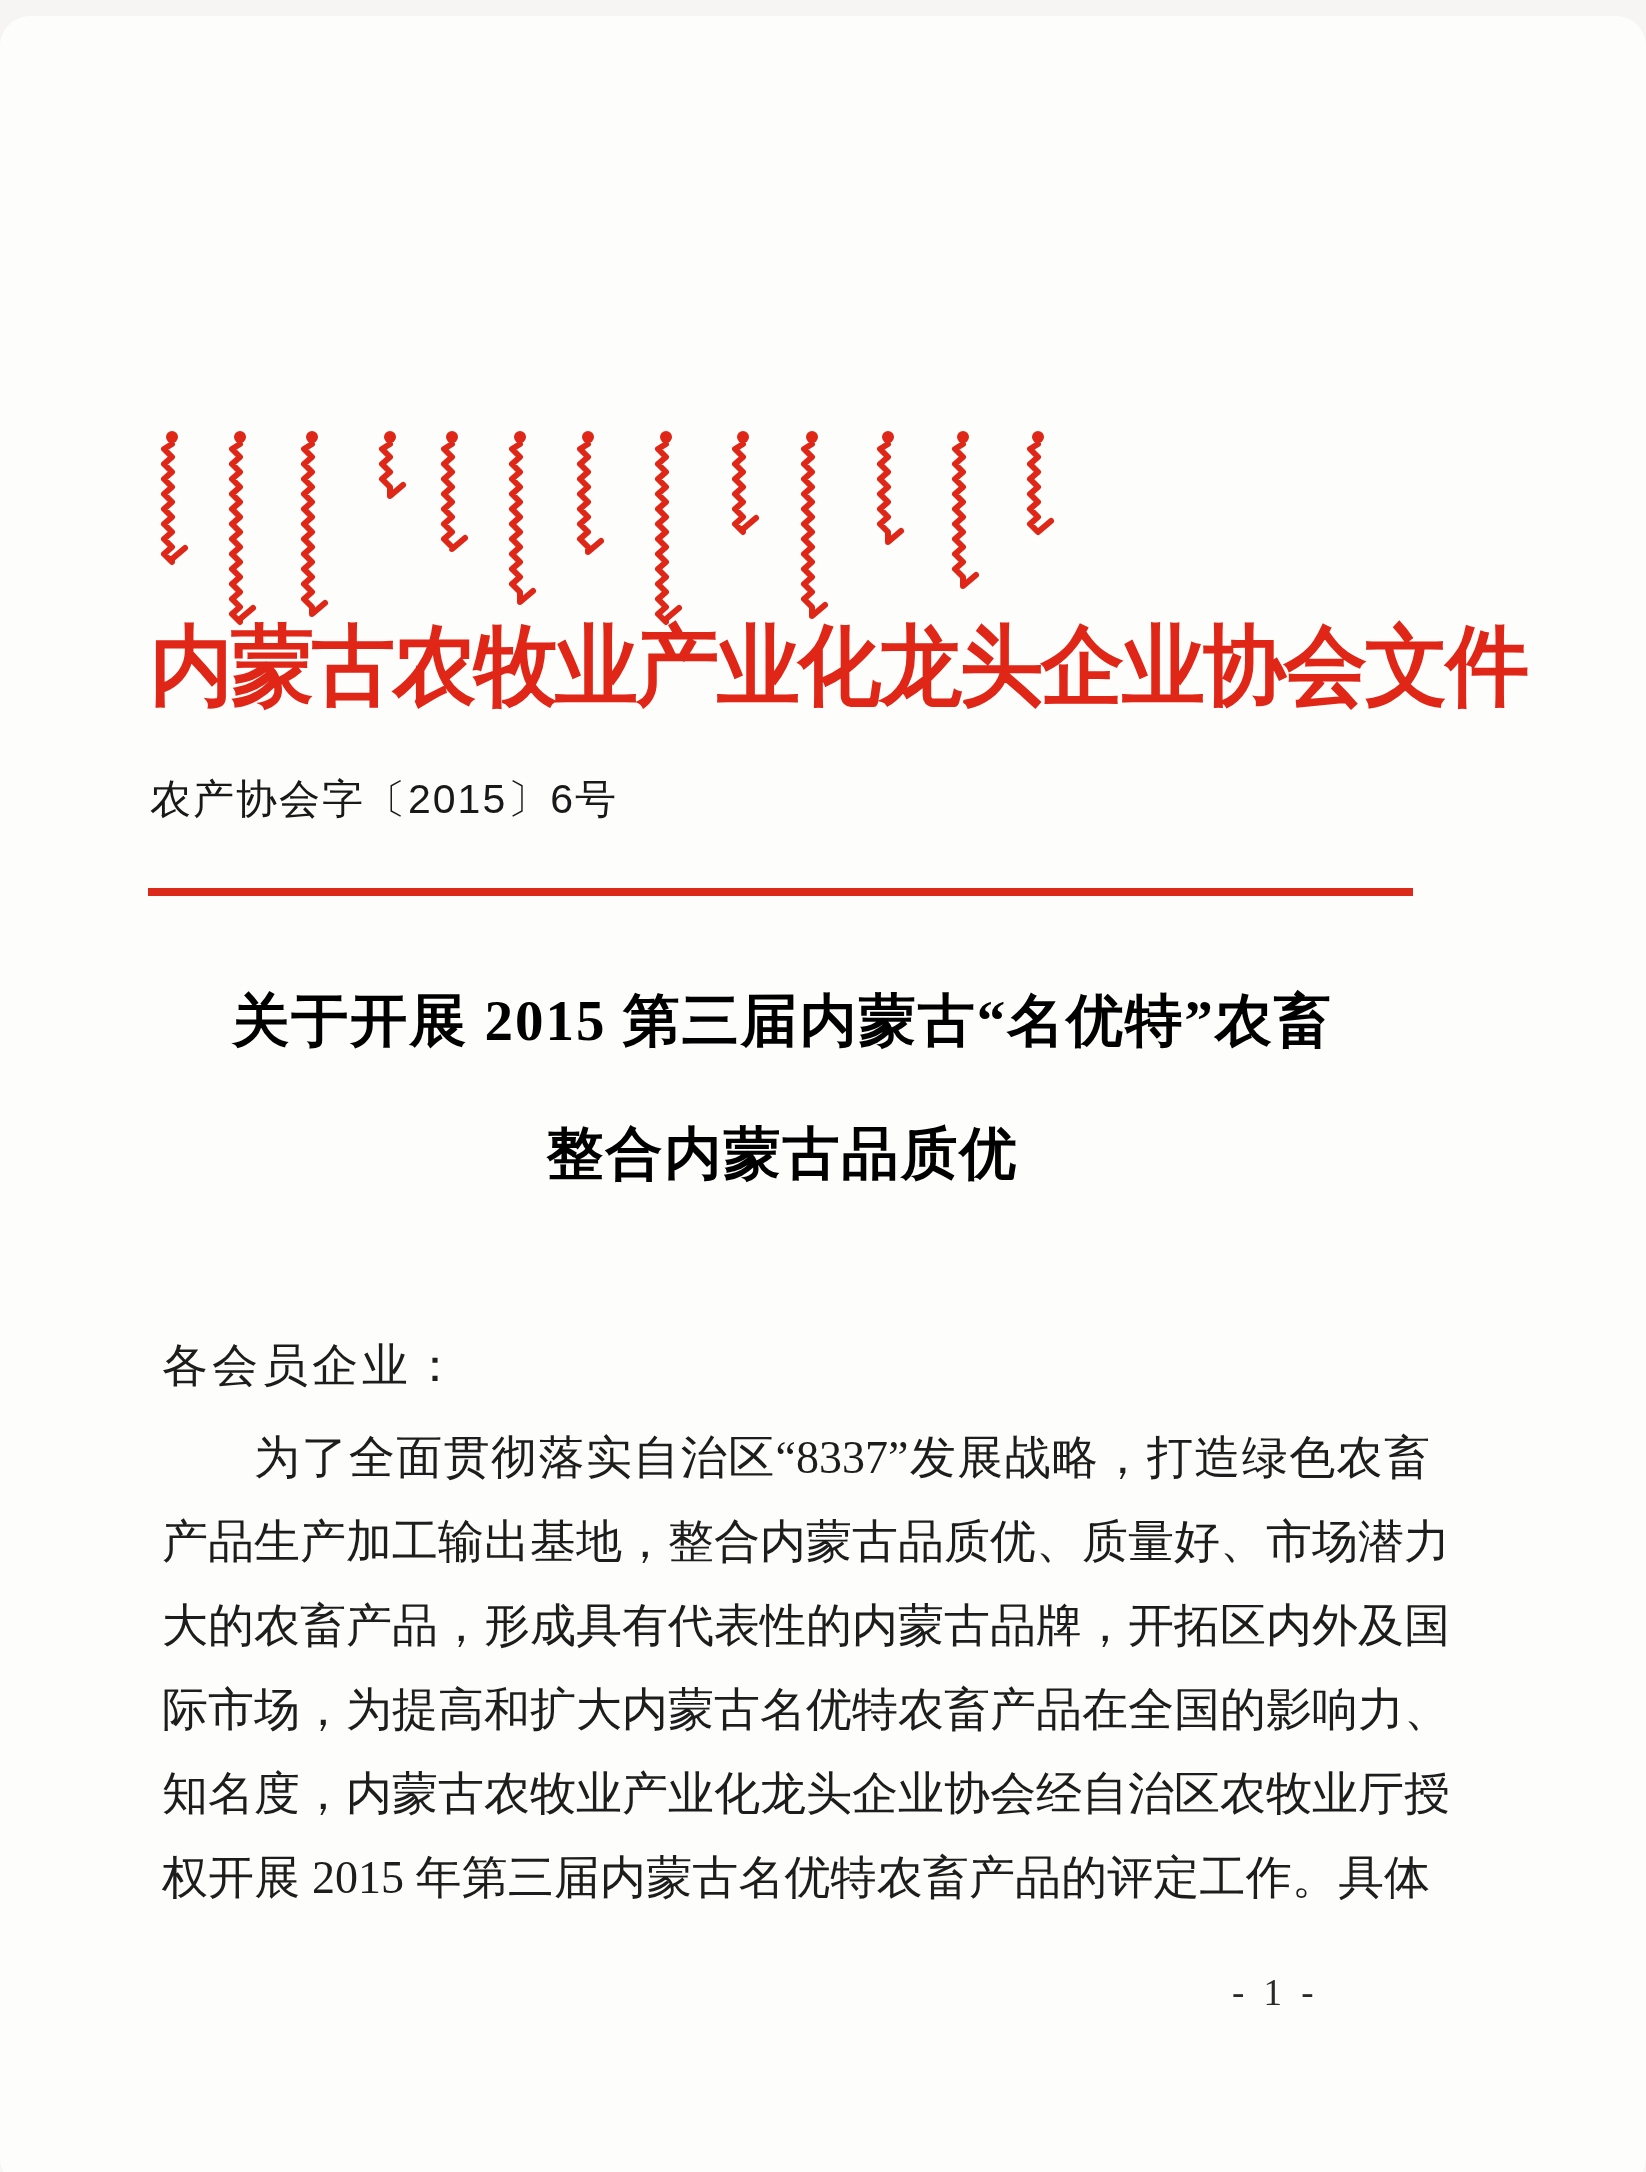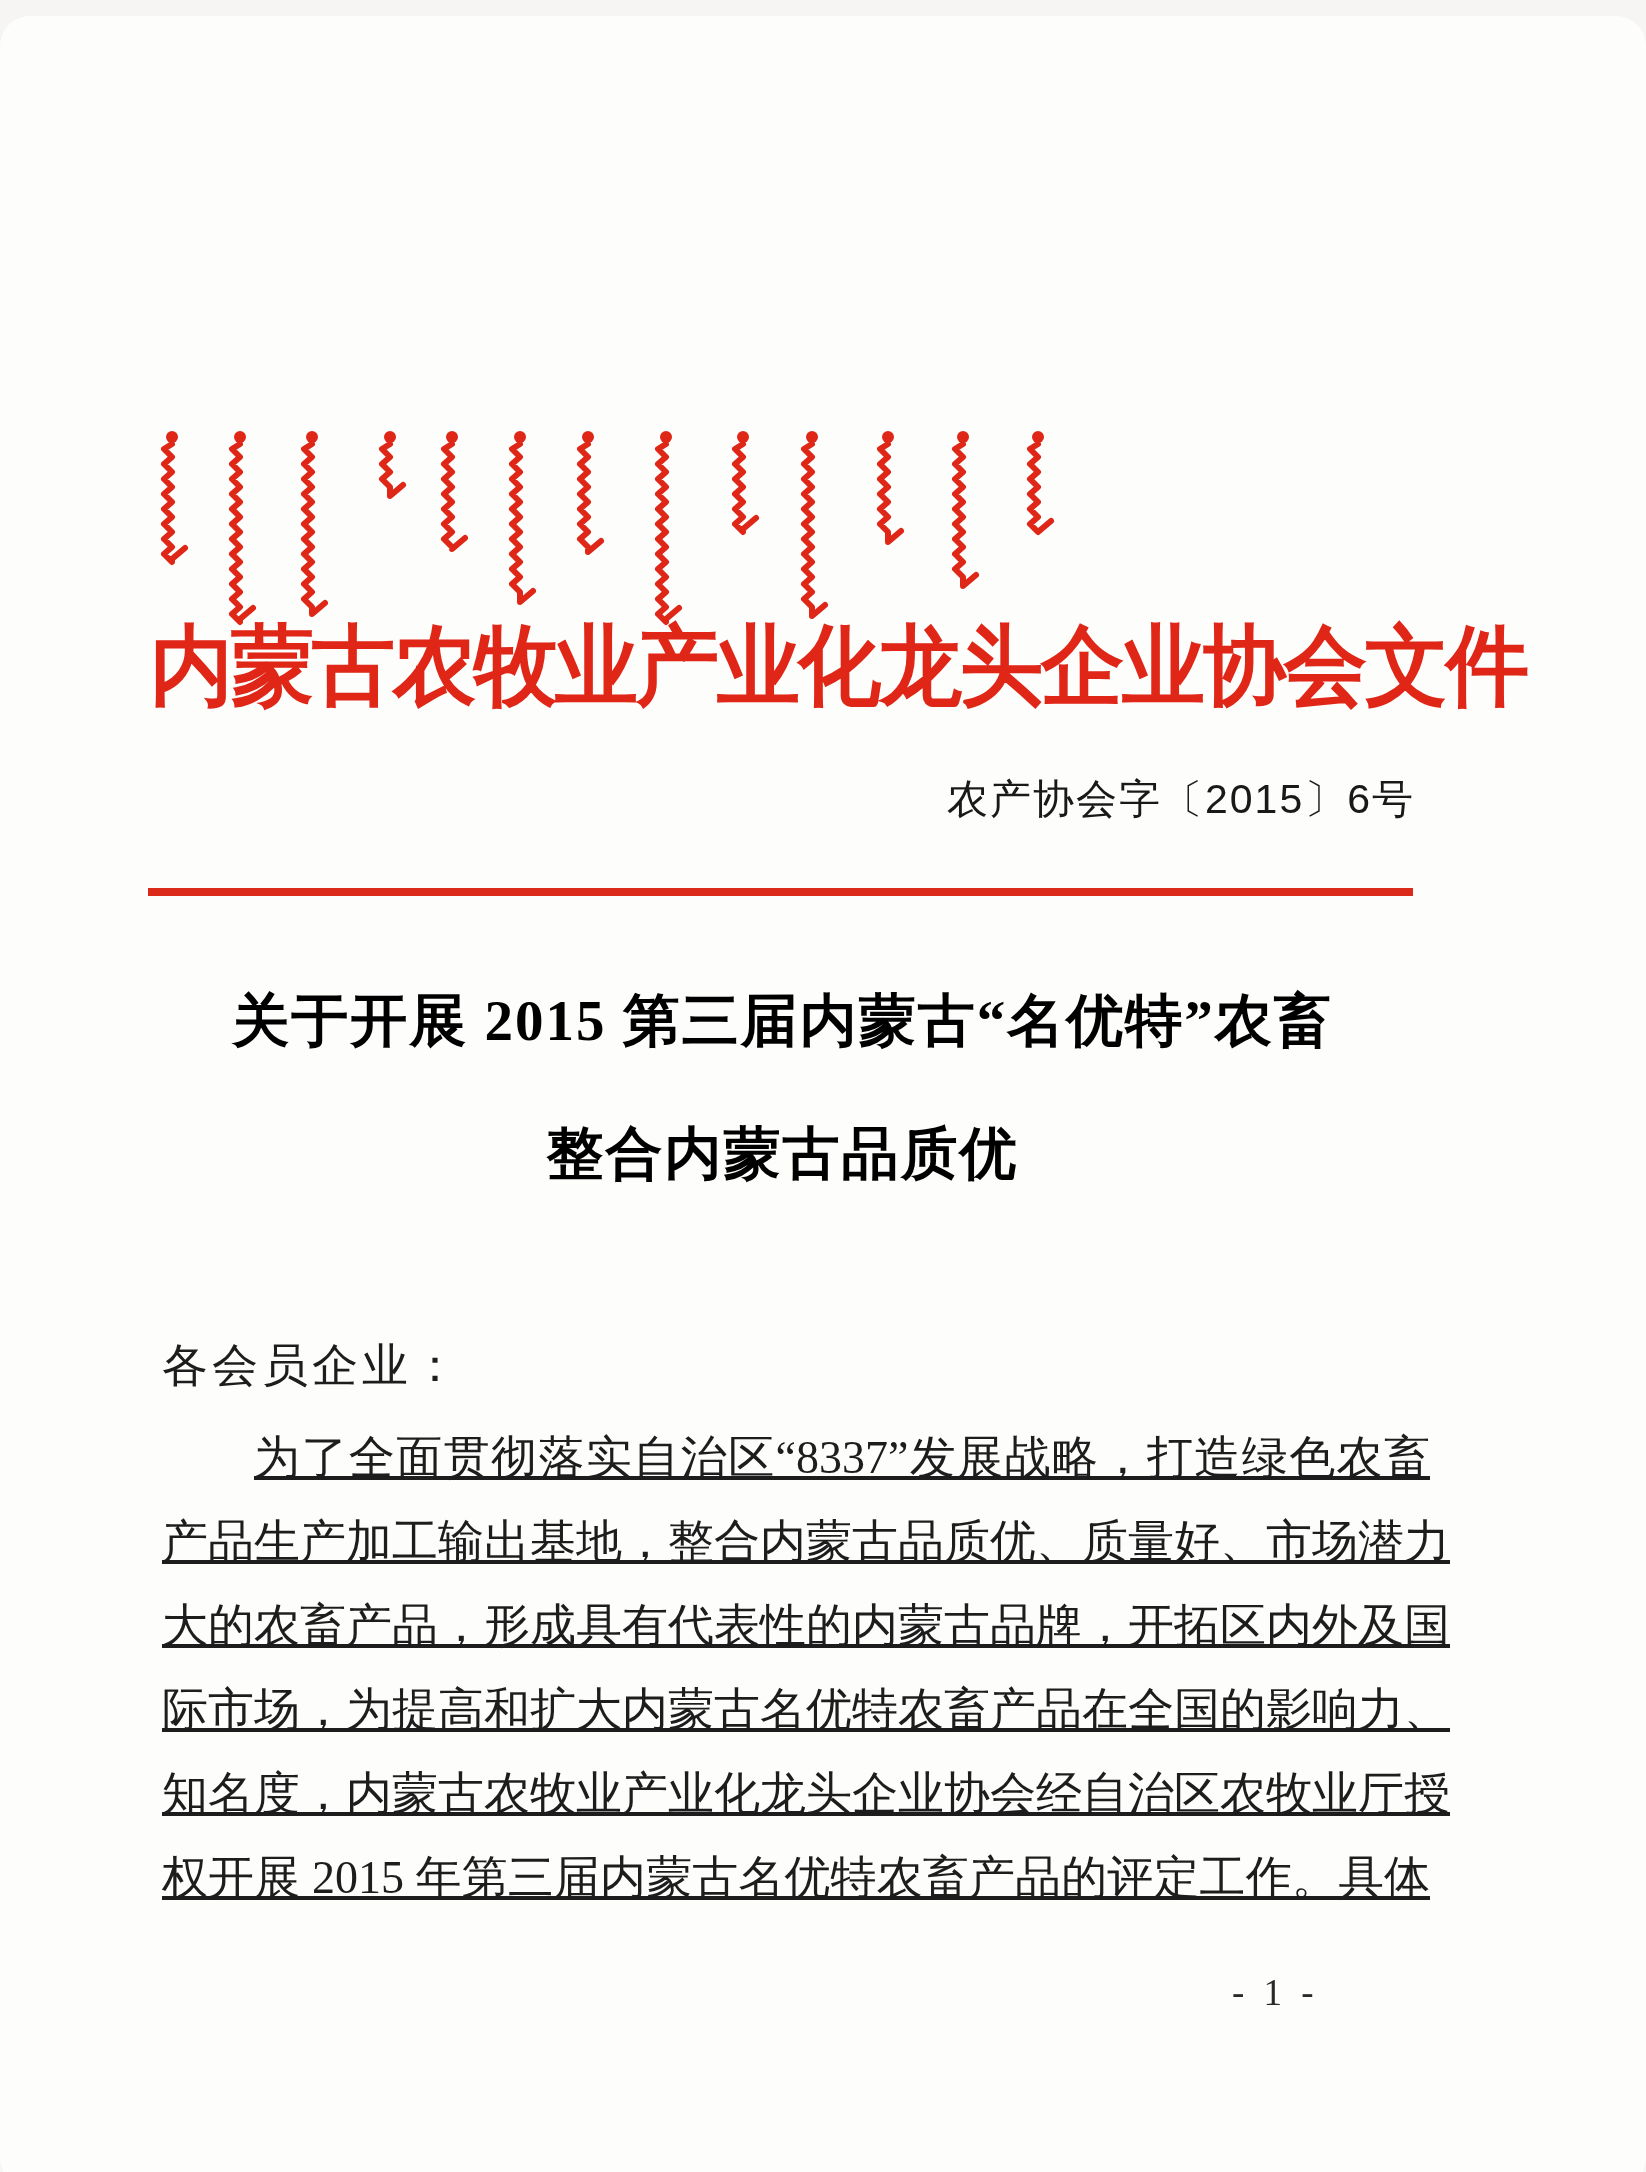--- a/index.html
+++ b/index.html
@@ -50,21 +50,21 @@
     transform: scaleY(1.06);
     transform-origin: top center;
   }
 
   
   .doc-number {
     position: absolute;
     left: 150px;
     top: 756px;
     width: 1265px;
-    text-align: right;
+    text-align: left;
     font-size: 41px;
     letter-spacing: 2px;
     color: #191919;
     font-family: "Liberation Sans", sans-serif;
   }
 
   
   .red-rule {
     position: absolute;
     left: 148px;
@@ -99,21 +99,20 @@
   }
   .salutation {
     line-height: 100px;
     letter-spacing: 4px;
   }
   .bline {
     line-height: 84px;
     text-align: justify;
     text-align-last: justify;
     white-space: nowrap;
-    text-decoration: underline;
   }
   .bline.indent { text-indent: 2em; }
 
   
   .page-number {
     position: absolute;
     left: 1232px;
     top: 1955px;
     font-size: 37px;
     letter-spacing: 5px;

